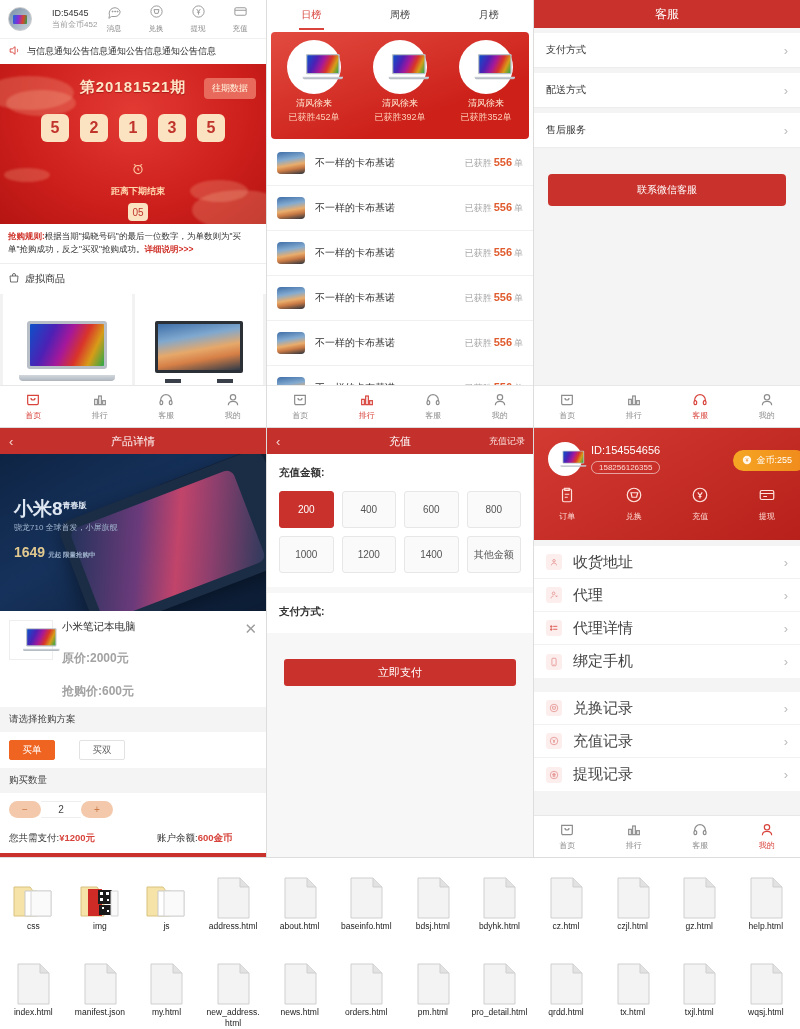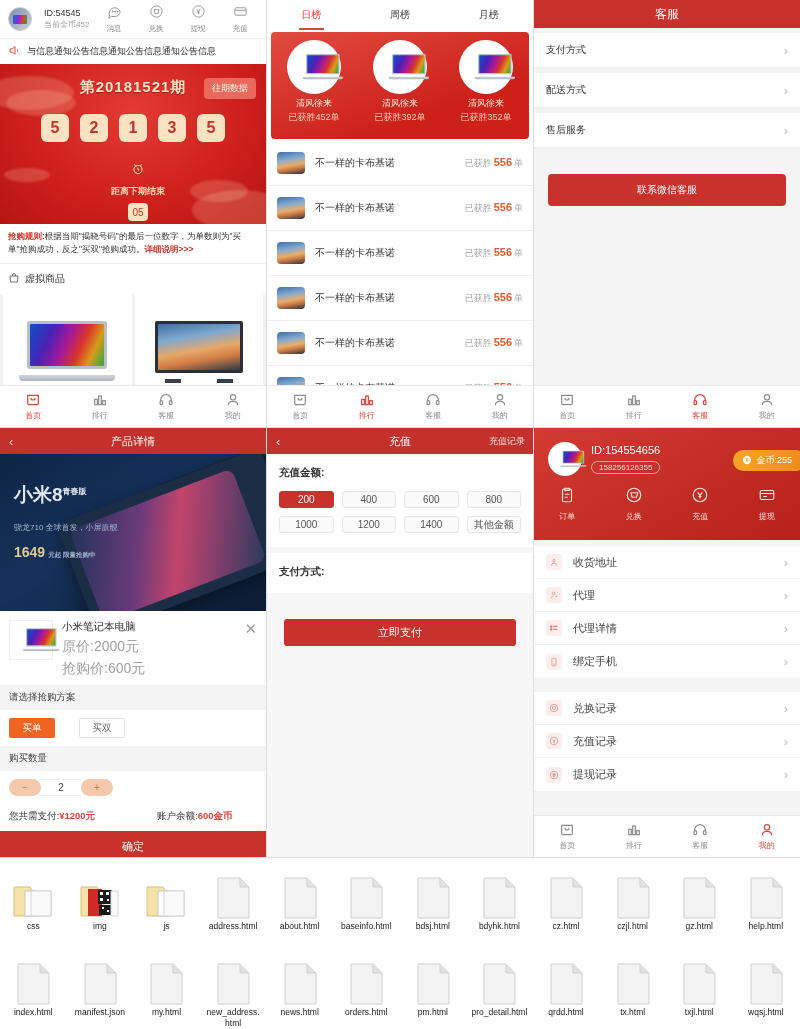--- a/index.html
+++ b/index.html
@@ -16,21 +16,21 @@
   }
   .panel { position: relative; overflow: hidden; background: #fff; border-right: 1px solid #ddd; border-bottom: 1px solid #ddd; }
   .panel:nth-child(3n) { border-right: none; }
 
   
   .p1-top { display: flex; align-items: center; height: 38px; padding: 0 8px; background: #fff; }
   .p1-ava { width: 24px; height: 24px; border-radius: 50%; background: linear-gradient(135deg,#7a8fa6,#c9d3dd); border: 1px solid #ccc;
             display:flex;align-items:center;justify-content:center; overflow:hidden; }
   .p1-ava i { width: 14px; height: 9px; display:block;
             background: linear-gradient(100deg,#1b6bd8,#8b2bd8 40%,#d8452b 70%,#22a24c); border-radius:1px; }
-  .p1-idwrap { margin-left: 12px; line-height: 1.25; }
+  .p1-idwrap { margin-left: 20px; line-height: 1.25; }
   .p1-id { font-size: 9px; color: #333; }
   .p1-coin { font-size: 8px; color: #9a9a9a; }
   .p1-acts { margin-left: auto; display: flex; gap: 14px; padding-right: 4px; }
   .p1-act { width: 28px; text-align: center; }
   .p1-act .ico { display:block; color:#9b9b9b; }
   .p1-act .lb { font-size: 7.5px; color: #8a8a8a; margin-top: 1px; }
 
   .p1-notice { display: flex; align-items: center; gap: 6px; height: 26px; padding: 0 8px; border-top: 1px solid #f0f0f0; }
   .p1-notice .txt { font-size: 9px; color: #2b2b2b; white-space: nowrap; overflow: hidden; }
 
@@ -109,38 +109,38 @@
      font-size: 10px; color: #333; border-bottom: 1px solid #ededed; margin-bottom: 5px; }
   .chev { margin-left: auto; color: #bbb; font-size: 13px; }
   .p3-btn { margin: 26px 14px 0; height: 32px; border-radius: 4px; background: #c9322c; color: #fff;
      font-size: 10px; display: flex; align-items: center; justify-content: center; }
 
   
   .p4-hd { height: 26px; background: #c4302b; color: #fff; display: flex; align-items: center; justify-content: center;
      font-size: 11px; position: relative; }
   .p4-hd .bk { position: absolute; left: 9px; font-size: 13px; color: #f3d3cf; }
   .p4-hero { height: 157px; background: linear-gradient(150deg,#0e2444 0%,#16325c 45%,#0c1c33 100%); position: relative; overflow: hidden; }
-  .p4-hero .t1 { position: absolute; left: 14px; top: 28px; font-size: 19px; color: #dfe7f2; font-weight: bold; }
+  .p4-hero .t1 { position: absolute; left: 14px; top: 42px; font-size: 19px; color: #dfe7f2; font-weight: bold; }
   .p4-hero .t1 sup { font-size: 8px; vertical-align: super; }
   .p4-hero .t2 { position: absolute; left: 14px; top: 68px; font-size: 8px; color: #9fb3cc; }
   .p4-hero .t3 { position: absolute; left: 14px; top: 90px; font-size: 14px; color: #e2c98f; font-weight: bold; }
   .p4-hero .t3 em { font-size: 6.5px; font-style: normal; color: #9fb3cc; margin-left: 3px; }
   .p4-phone { position: absolute; right: -22px; top: 28px; width: 218px; height: 118px;
      transform: rotate(-21deg); border-radius: 14px; background: #1b2c45; box-shadow: 0 6px 22px rgba(0,0,0,.45); }
   .p4-phone i { position:absolute; left:10px; top:10px; right:34px; bottom:10px; border-radius: 8px;
      background: linear-gradient(115deg,#23335a 0%,#6b3a7a 35%,#c2446a 55%,#8d3f6d 72%,#2b3a5c 100%); }
   .p4-phone2 { position: absolute; right: -46px; top: 4px; width: 150px; height: 86px;
      transform: rotate(-21deg); border-radius: 12px; background: #16253b; }
 
   .p4-item { display: flex; padding: 9px 9px 7px; background: #fff; align-items: flex-start; }
   .p4-ti { width: 44px; height: 40px; border: 1px solid #eee; flex: none; display:flex;align-items:center;justify-content:center;}
   .p4-ti .laptop { transform: scale(.38); }
   .p4-tx { margin-left: 9px; }
   .p4-tx .n { font-size: 10.5px; color: #333; }
-  .p4-tx .o { font-size: 14px; color: #a2a2a2; margin-top: 4px; }
+  .p4-tx .o { font-size: 12px; color: #a2a2a2; margin-top: 16px; font-weight: bold; }
   .p4-close { margin-left: auto; color: #9d9d9d; font-size: 15px; }
   .p4-label { font-size: 9.5px; color: #444; background: #f4f4f4; padding: 6px 9px; }
   .p4-plans { display: flex; gap: 24px; padding: 8px 9px; }
   .p4-plan { width: 46px; height: 20px; font-size: 9.5px; display: flex; align-items: center; justify-content: center;
      border: 1px solid #e2e2e2; color: #666; border-radius: 2px; }
   .p4-plan.on { background: #ee6420; border-color: #ee6420; color: #fff; }
   .p4-qty { display: flex; align-items: center; padding: 8px 9px; gap: 0; }
   .p4-step { width: 32px; height: 17px; background: #f3c8ab; border-radius: 9px; color: #c97b4a; font-size: 10px;
      display: flex; align-items: center; justify-content: center; }
   .p4-val { width: 40px; height: 17px; border-top: 1px solid #eee; border-bottom: 1px solid #eee; font-size: 10px;
@@ -151,21 +151,21 @@
   .p4-ok { height: 30px; background: #c9322c; color: #fff; font-size: 11px;
      display: flex; align-items: center; justify-content: center; }
 
   
   .p5-hd { height: 26px; background: #c4302b; color: #fff; display: flex; align-items: center; justify-content: center;
      font-size: 11px; position: relative; }
   .p5-hd .bk { position: absolute; left: 9px; font-size: 13px; color: #f3d3cf; }
   .p5-hd .rr { position: absolute; right: 8px; font-size: 9px; color: #fbe2df; }
   .p5-lab { font-size: 10.5px; font-weight: bold; color: #333; padding: 12px 12px 0; }
   .p5-grid { display: grid; grid-template-columns: repeat(4,1fr); gap: 8px; padding: 11px 12px 0; }
-  .p5-amt { height: 17px; border: 1px solid #e7e7e7; background: #fafafa; border-radius: 3px; color: #555;
+  .p5-amt { height: 37px; border: 1px solid #e7e7e7; background: #fafafa; border-radius: 3px; color: #555;
      font-size: 10px; display: flex; align-items: center; justify-content: center; }
   .p5-amt.on { background: #c9322c; border-color: #c9322c; color: #fff; }
   .p5-pays { display: flex; gap: 9px; padding: 11px 12px 0; }
   .p5-pay { flex: 1; height: 24px; border: 1px solid #e7e7e7; background: #fafafa; border-radius: 3px;
      display: flex; align-items: center; justify-content: center; gap: 4px; font-size: 9px; color: #555; }
   .p5-pay.on { background: #c9322c; border-color: #c9322c; color: #fff; }
   .dot { width: 11px; height: 11px; border-radius: 50%; display: flex; align-items: center; justify-content: center;
      font-size: 7px; color: #fff; }
   .p5-go { margin: 26px 17px 0; height: 27px; background: #c9322c; color: #fff; border-radius: 3px;
      font-size: 11px; display: flex; align-items: center; justify-content: center; }
@@ -181,21 +181,21 @@
      border-radius: 9px; padding: 1px 7px; display: inline-block; }
   .p6-bal { position: absolute; right: -6px; top: 22px; background: linear-gradient(90deg,#f5a623,#f08a1c);
      color: #fff; font-size: 9px; padding: 4px 14px 4px 9px; border-radius: 11px; display: flex; align-items: center; gap: 4px; }
   .p6-acts { display: flex; margin-top: 10px; }
   .p6-act { flex: 1; text-align: center; }
   .p6-act .lb { font-size: 8px; color: #ffdcd6; margin-top: 3px; }
   .p6-group { margin-top: 6px; background: #fff; }
   .p6-row { display: flex; align-items: center; height: 33px; padding: 0 12px; border-bottom: 1px solid #f1f1f1; }
   .p6-ic { width: 16px; height: 16px; border-radius: 3px; background: #fdeeee; display: flex; align-items: center;
      justify-content: center; flex: none; }
-  .p6-nm { font-size: 11px; color: #444; margin-left: 11px; }
+  .p6-nm { font-size: 15px; color: #444; margin-left: 11px; }
 
   
   .files { width: 800px; height: 171px; background: #fff; padding: 2px 0 0; }
   .frow { display: grid; grid-template-columns: repeat(12, 66.6px); height: 86px; }
   .fcell { text-align: center; padding-top: 4px; }
   .fname { font-size: 8.5px; color: #222; line-height: 1.25; word-break: break-all; padding: 0 5px; margin-top: 2px; }
   .ficon { height: 55px; display: flex; align-items: flex-end; justify-content: center; }
   svg.fi { display: block; }
 </style>
 </head>

